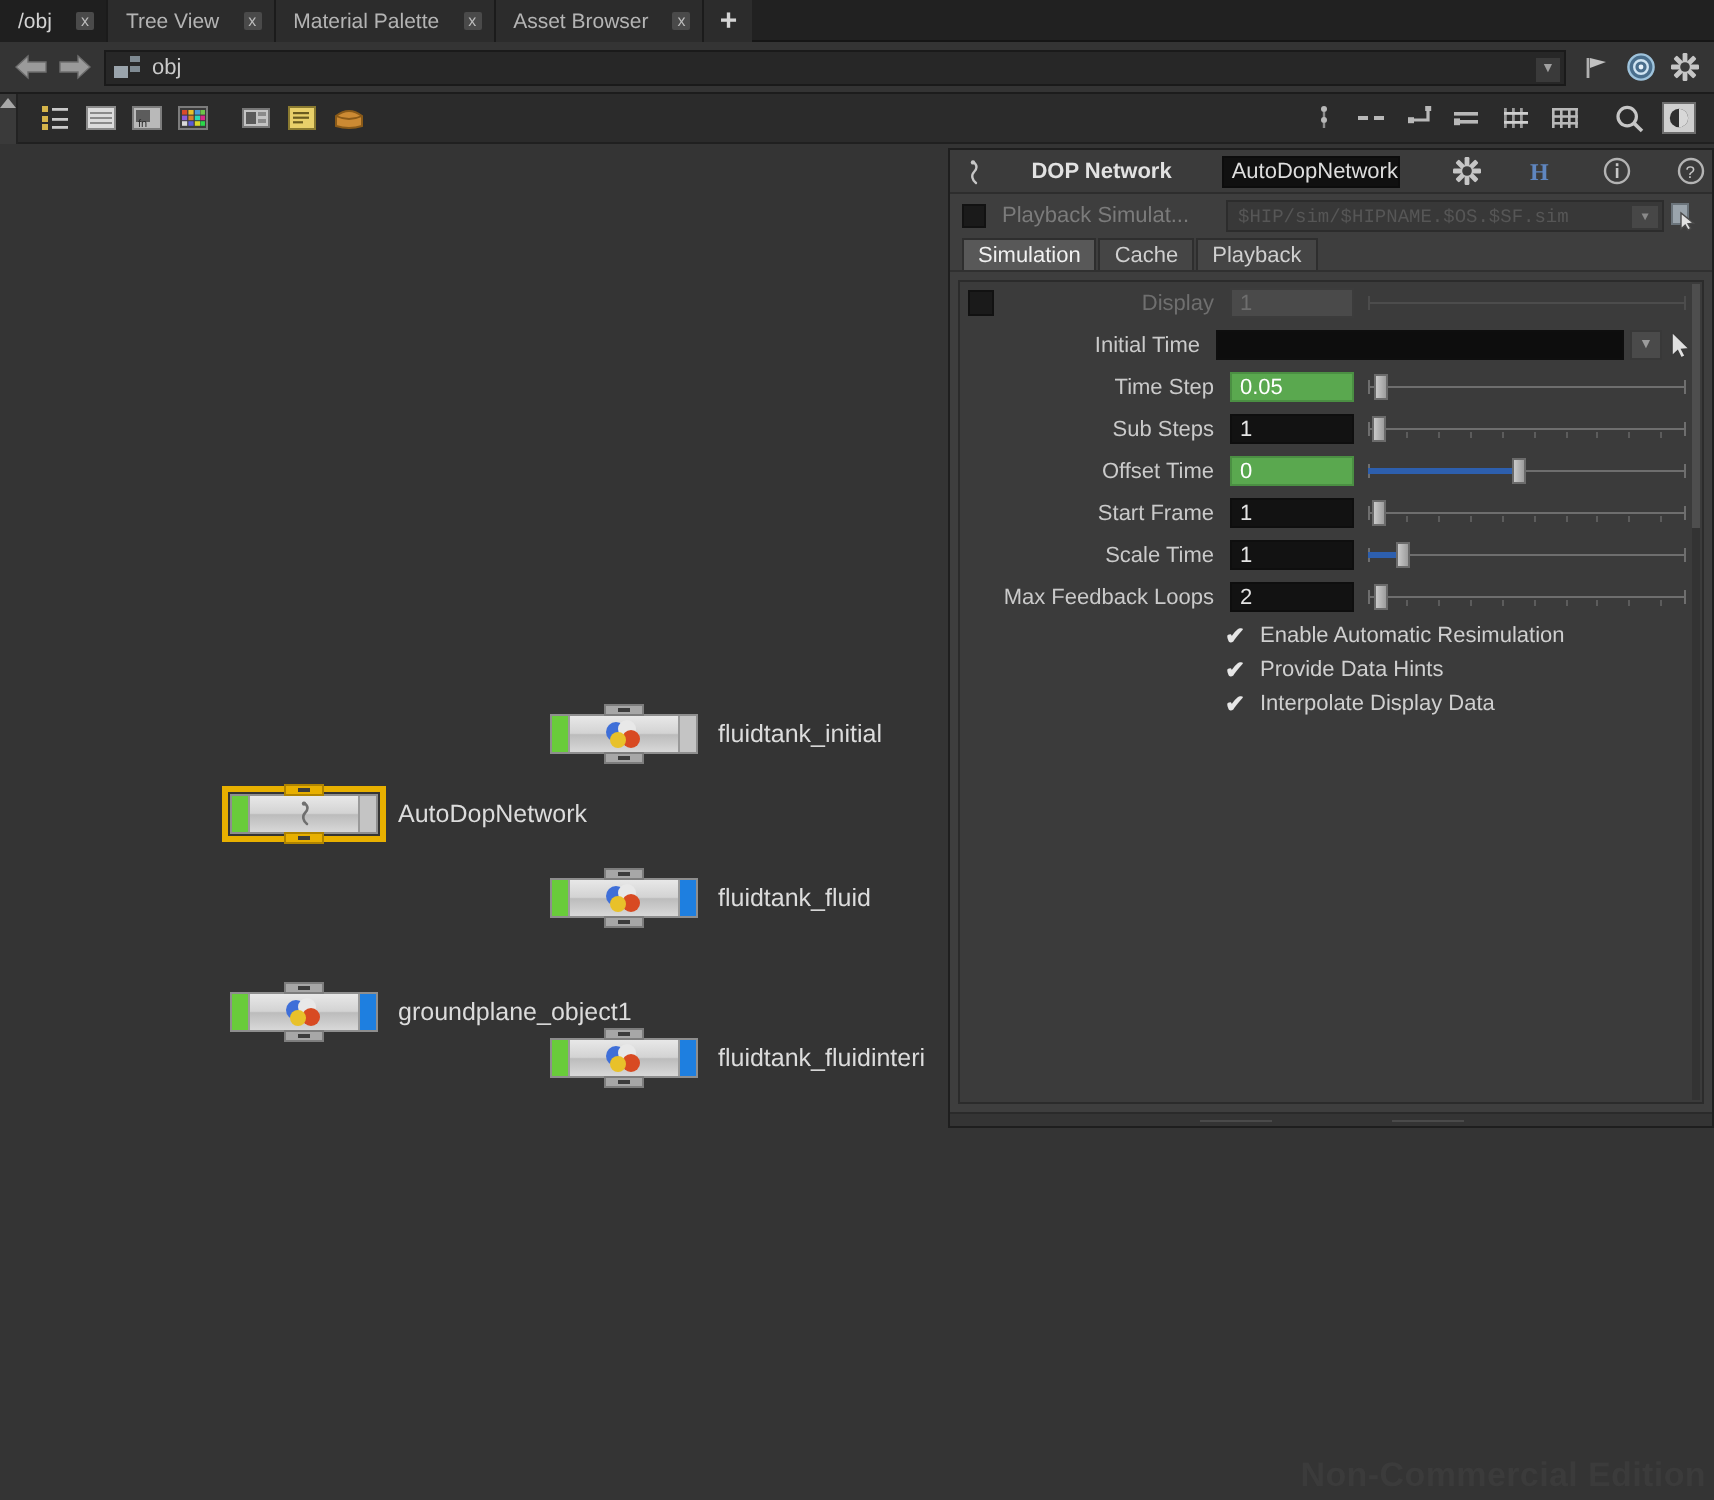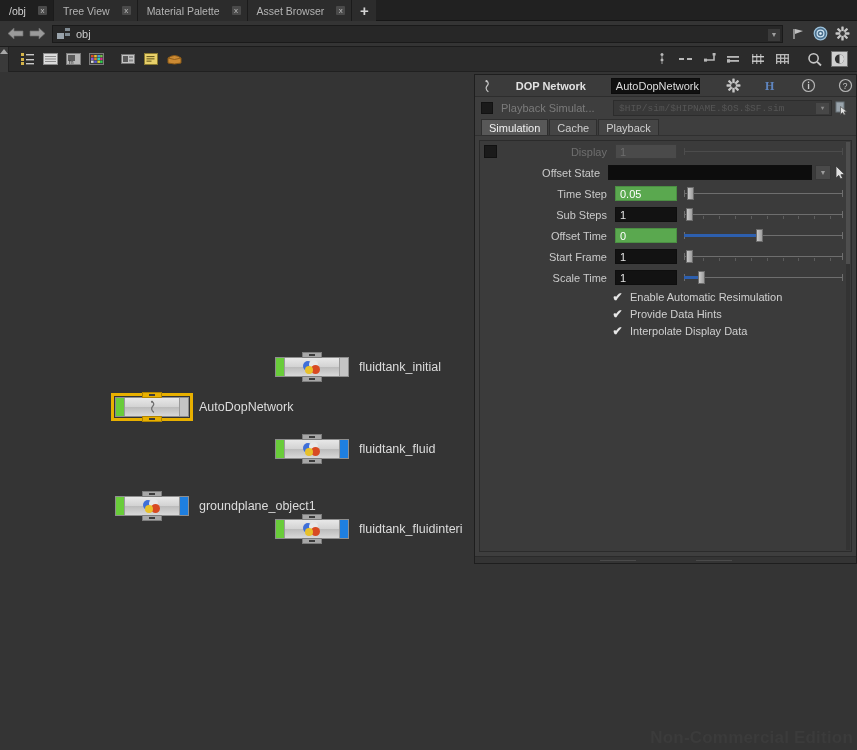--- a/index.html
+++ b/index.html
@@ -652,21 +652,21 @@
         <span class="leadchk"></span>
         <span class="plabel dim">Display</span>
         <span class="pfield dis">1</span>
         <span class="slider" style="opacity:.35;">
           <span class="track"></span>
         </span>
       </div>
 
       <div class="prow">
         <span class="leadspace"></span>
-        <span class="plabel">Offset State</span>
+        <span class="plabel">Initial Time</span>
         <span class="pfield wide"></span>
         <span class="dropbtn">▼</span>
         <span class="pickico">
           <svg width="14" height="15" viewBox="0 0 14 15">
             <path d="M2 1 L2 13 L4.8 10.4 L6.6 14 L8.6 13 L6.9 9.7 L10.6 9.4 Z" fill="#e0e0e0" stroke="#3a3a3a" stroke-width="0.8"></path>
           </svg>
         </span>
       </div>
 
       <div class="prow">
@@ -736,20 +736,40 @@
         <span class="leadspace"></span>
         <span class="plabel">Scale Time</span>
         <span class="pfield">1</span>
         <span class="slider">
           <span class="track"></span>
           <span class="fill" style="width:11%;"></span>
           <span class="knob" style="left:9%;"></span>
         </span>
       </div>
 
+      <div class="prow">
+        <span class="leadspace"></span>
+        <span class="plabel">Max Feedback Loops</span>
+        <span class="pfield">2</span>
+        <span class="slider">
+          <span class="track"></span>
+          <span class="ticks">
+            <i style="left:12%"></i>
+              <i style="left:22%"></i>
+              <i style="left:32%"></i>
+              <i style="left:42%"></i>
+            <i style="left:52%"></i>
+              <i style="left:62%"></i>
+              <i style="left:72%"></i>
+              <i style="left:82%"></i>
+            <i style="left:92%"></i>
+          </span>
+          <span class="knob" style="left:2%;"></span>
+        </span>
+      </div>
 
       <div class="toggrow">
         <span class="check">✔</span>
         <span class="toglabel">Enable Automatic Resimulation</span>
       </div>
       <div class="toggrow">
         <span class="check">✔</span>
         <span class="toglabel">Provide Data Hints</span>
       </div>
       <div class="toggrow">

